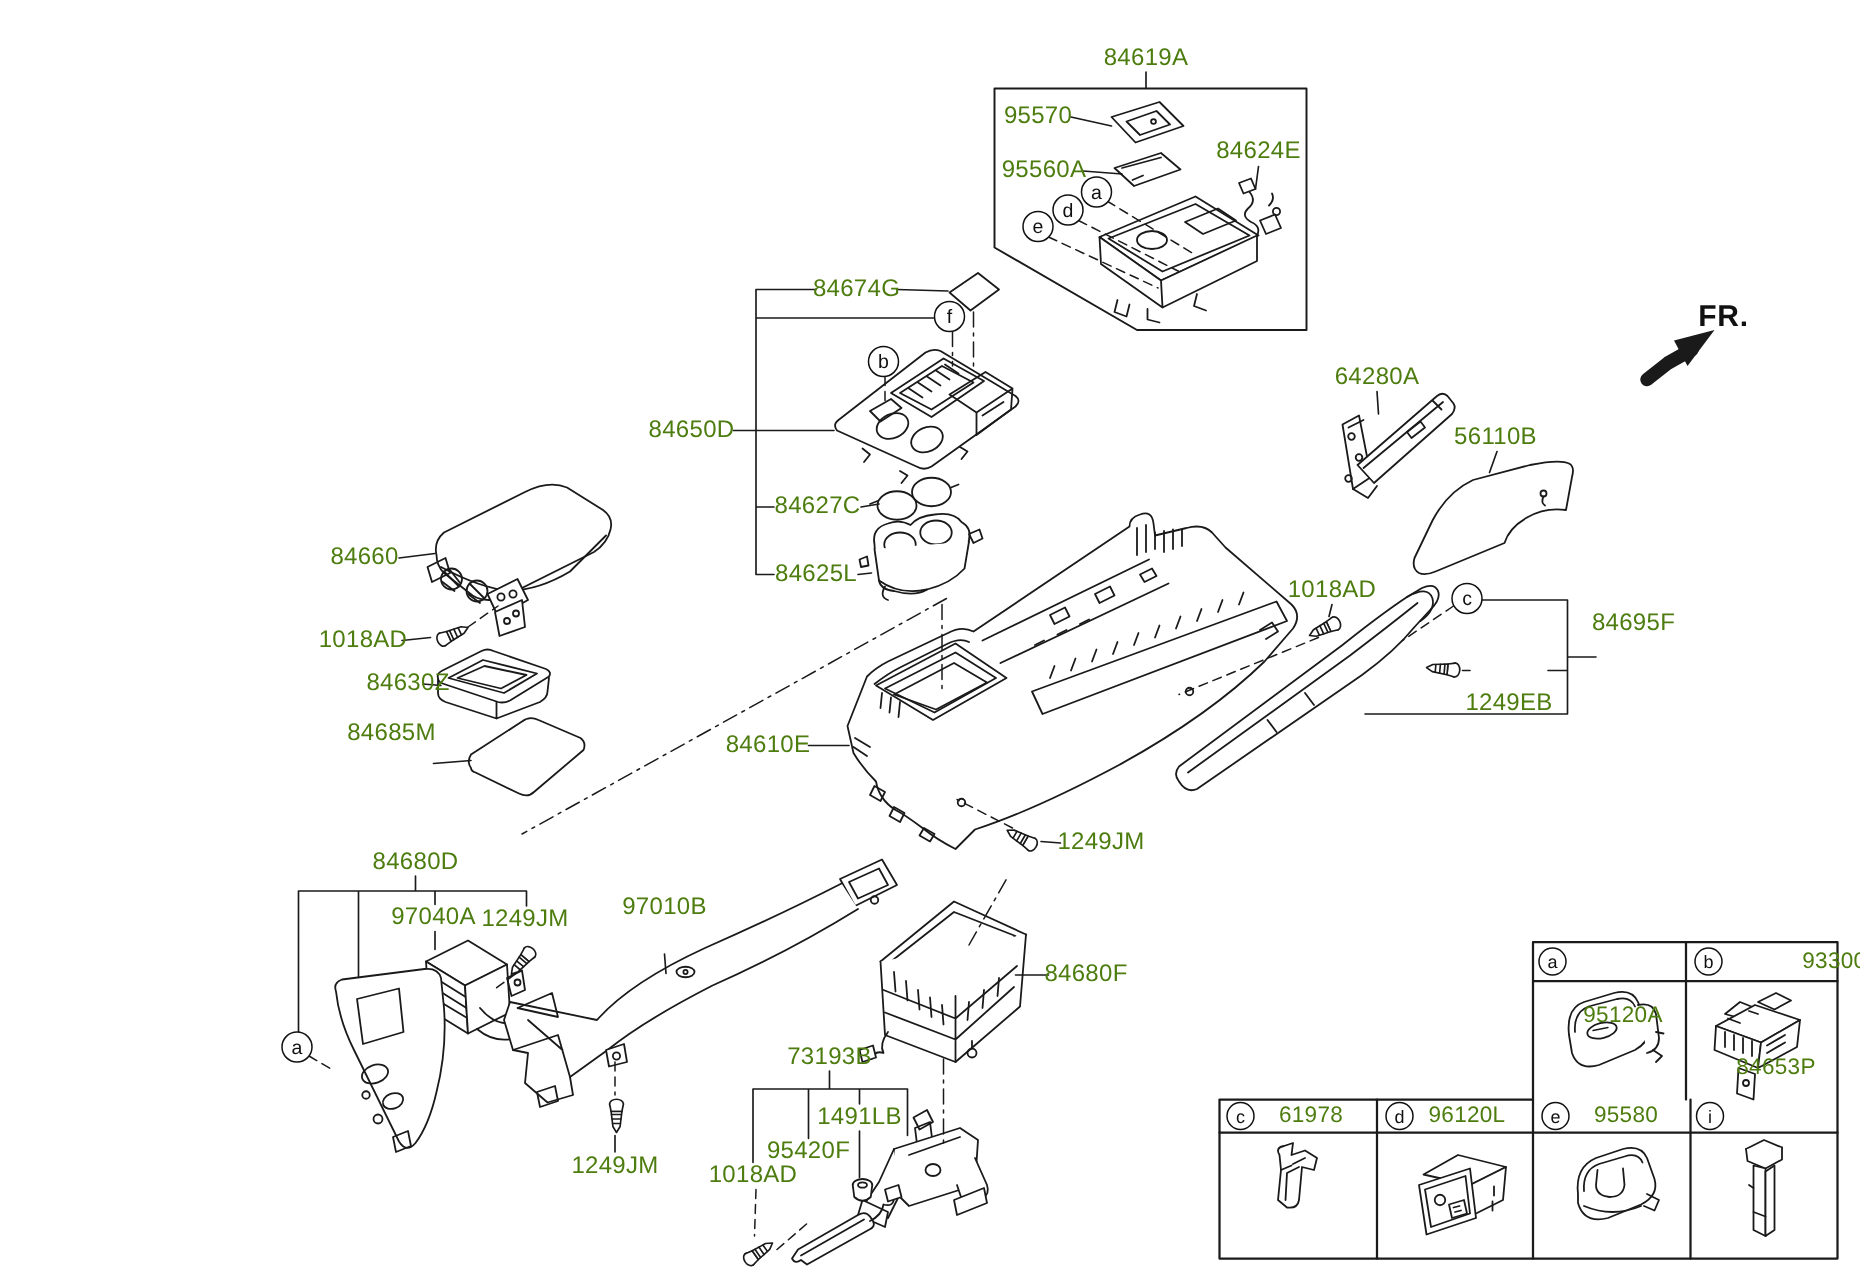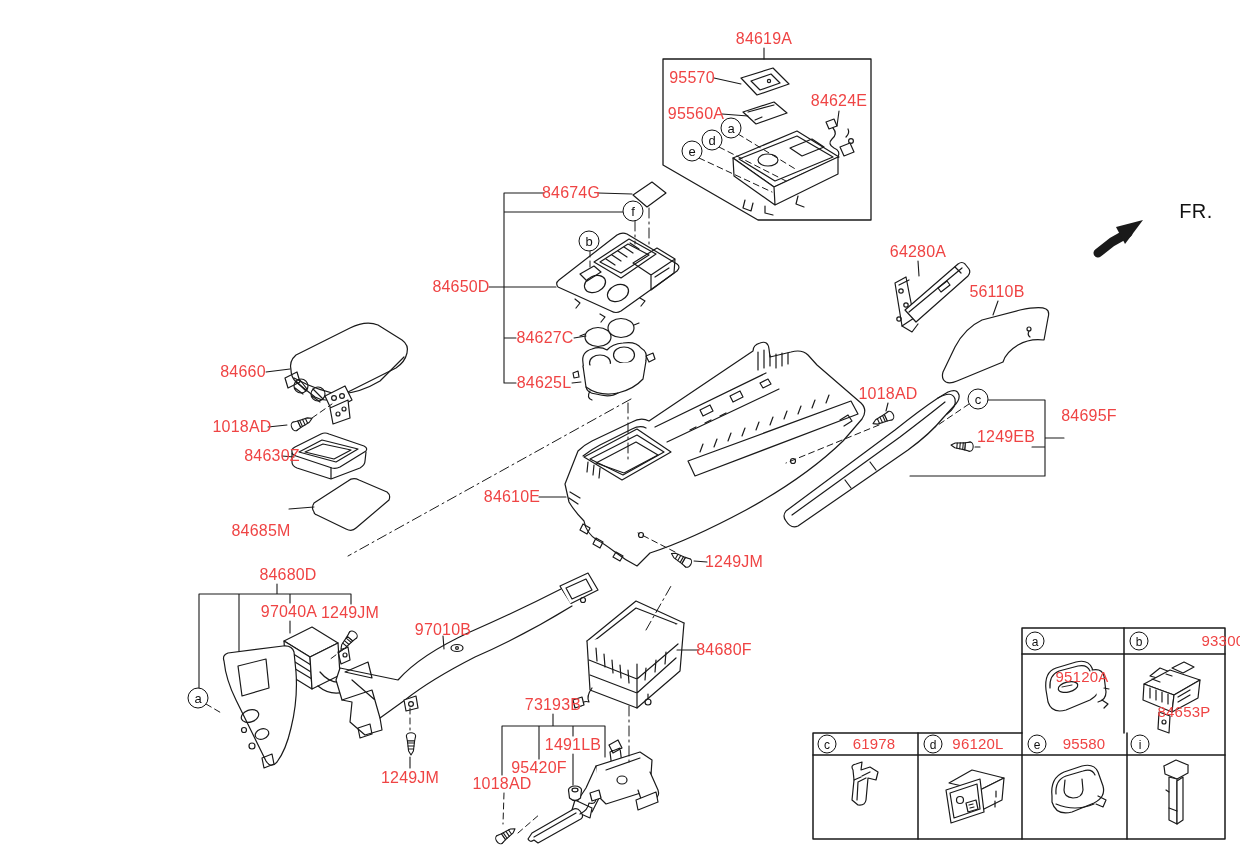--- a/index.html
+++ b/index.html
@@ -1,26 +1,26 @@
 <!DOCTYPE html>
 <html><head>
 <meta charset="utf-8">
 <style>
   html,body{margin:0;padding:0;background:#fff;}
   .canvas{position:relative;width:1240px;height:848px;background:#ffffff;
           font-family:"Liberation Sans", sans-serif;color:#111;overflow:hidden;}
   svg.art{position:absolute;left:0;top:0;}
   .plabel{position:absolute;transform:translateX(-50%);font-size:16px;line-height:18px;
-          white-space:nowrap;color:#ef4444;letter-spacing:.2px;}
+          white-space:nowrap;color:#4d7c0f;letter-spacing:.2px;}
   .legnum{font-size:15px;}
   .callout{position:absolute;width:19px;height:19px;border:1.4px solid #111;border-radius:50%;
            background:#fff;display:flex;align-items:center;justify-content:center;
            font-size:13px;line-height:1;transform:translate(-50%,-50%);}
   .callout.small{width:17px;height:17px;font-size:12px;}
-  .frlabel{position:absolute;transform:translateX(-50%);font-size:20px;font-weight:normal;letter-spacing:.5px;margin-left:47px;}
+  .frlabel{position:absolute;transform:translateX(-50%);font-size:20px;font-weight:bold;letter-spacing:.5px;}
 </style>
 </head>
 <body>
 
 <div class="canvas">
 
 <svg class="art" width="1240" height="848" viewBox="0 0 1240 848">
   <defs>
     <g id="screw" stroke="#1a1a1a" stroke-width="1.1" fill="#fff">
       <ellipse cx="-8" cy="0" rx="3.2" ry="4.6"></ellipse>
@@ -320,32 +320,32 @@
 <span class="plabel" style="left:692px;top:69px">95570</span>
 <span class="plabel" style="left:696px;top:105px">95560A</span>
 <span class="plabel" style="left:839px;top:92px">84624E</span>
 <span class="plabel" style="left:571px;top:184px">84674G</span>
 <span class="plabel" style="left:461px;top:278px">84650D</span>
 <span class="plabel" style="left:545px;top:329px">84627C</span>
 <span class="plabel" style="left:544px;top:374px">84625L</span>
 <span class="plabel" style="left:243px;top:363px">84660</span>
 <span class="plabel" style="left:242px;top:418px">1018AD</span>
 <span class="plabel" style="left:272px;top:447px">84630Z</span>
-<span class="plabel" style="left:261px;top:522px">84685M</span>
+<span class="plabel" style="left:261px;top:480px">84685M</span>
 <span class="plabel" style="left:918px;top:243px">64280A</span>
 <span class="plabel" style="left:997px;top:283px">56110B</span>
 <span class="plabel" style="left:888px;top:385px">1018AD</span>
-<span class="plabel" style="left:1006px;top:428px">1249EB</span>
+<span class="plabel" style="left:1006px;top:460px">1249EB</span>
 <span class="plabel" style="left:1089px;top:407px">84695F</span>
 <span class="plabel" style="left:512px;top:488px">84610E</span>
 <span class="plabel" style="left:734px;top:553px">1249JM</span>
-<span class="plabel" style="left:288px;top:566px">84680D</span>
+<span class="plabel" style="left:277px;top:566px">84680D</span>
 <span class="plabel" style="left:289px;top:603px">97040A</span>
 <span class="plabel" style="left:350px;top:604px">1249JM</span>
-<span class="plabel" style="left:443px;top:621px">97010B</span>
+<span class="plabel" style="left:443px;top:596px">97010B</span>
 <span class="plabel" style="left:724px;top:641px">84680F</span>
 <span class="plabel" style="left:553px;top:696px">73193B</span>
 <span class="plabel" style="left:573px;top:736px">1491LB</span>
 <span class="plabel" style="left:539px;top:759px">95420F</span>
 <span class="plabel" style="left:502px;top:775px">1018AD</span>
 <span class="plabel" style="left:410px;top:769px">1249JM</span>
 
 <span class="callout" style="left:731px;top:128px">a</span>
 <span class="callout" style="left:712px;top:140px">d</span>
 <span class="callout" style="left:692px;top:151px">e</span>

